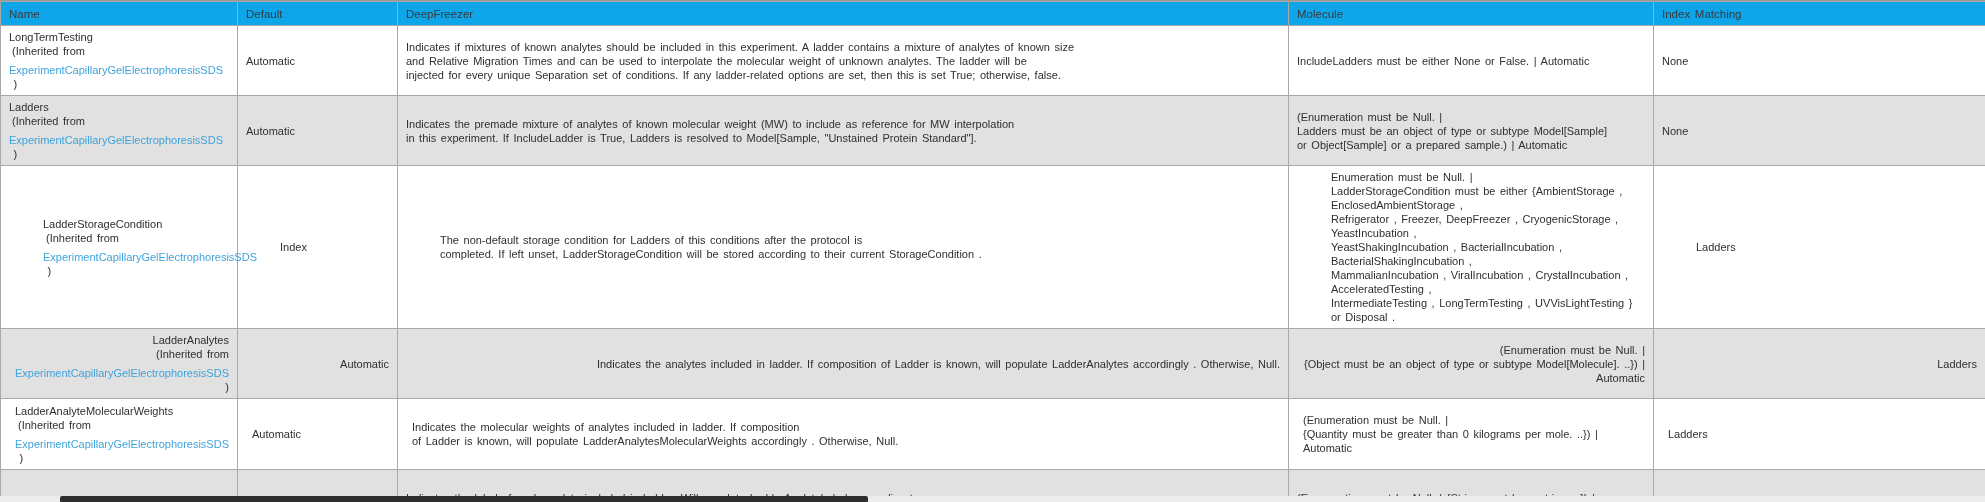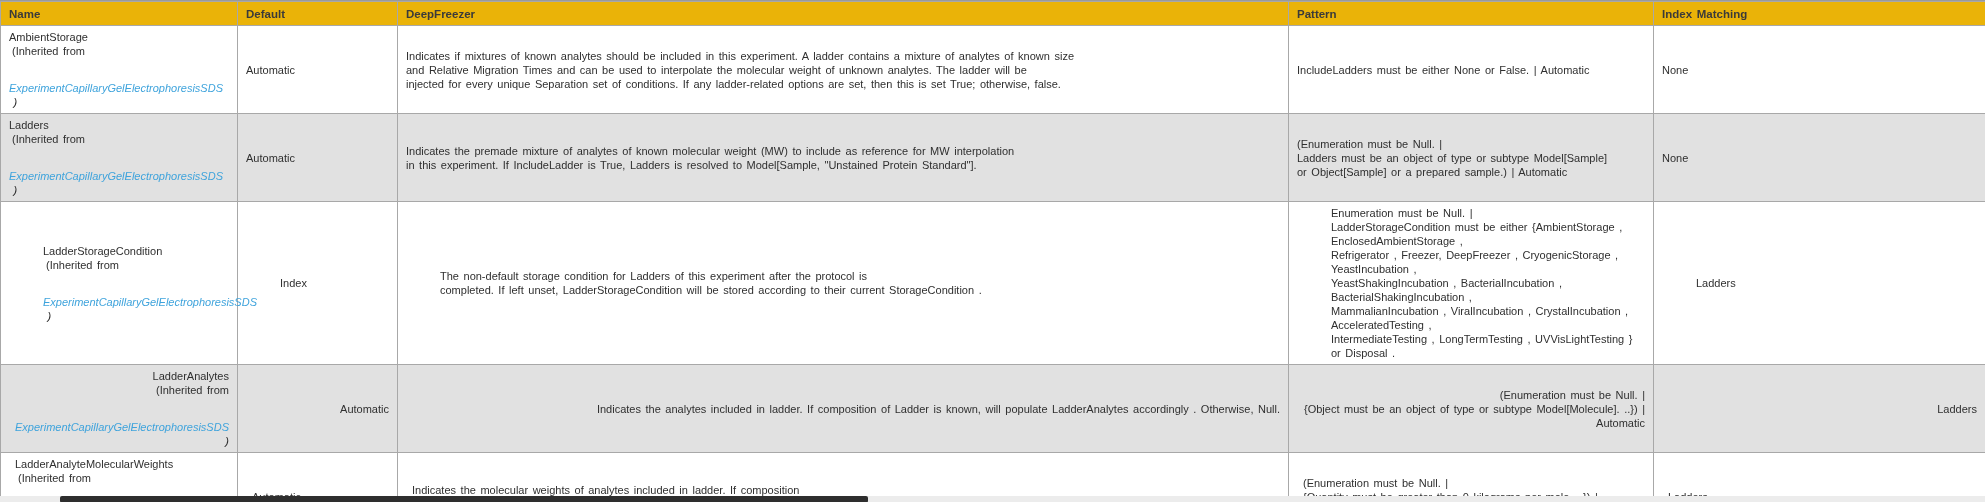--- a/index.html
+++ b/index.html
@@ -7,41 +7,41 @@
   .viewport{position:relative;width:1985px;height:502px;overflow:hidden;background:#fff;border-top:1px solid #9a9a9a;}
   table.options{border-collapse:collapse;table-layout:fixed;width:1985px;font-size:11px;}
   table.options td, table.options th{
     border:1px solid #a8a8a8;
     vertical-align:middle;
     padding:4px 8px;
     word-spacing:1.5px;
     letter-spacing:0px;
   }
   thead th{
-    background:#eab308;
+    background:#0ea5e9;
     color:#3a3a3a;
-    font-weight:bold;
+    font-weight:normal;
     text-align:left;
     height:15px;
     font-size:11.5px;
     border:1px solid #8f8f8f;
   }
   tbody tr:nth-child(odd){background:#ffffff;}
   tbody tr:nth-child(even){background:#e1e1e1;}
   tbody tr:nth-child(1) td{height:54px;}
   tbody tr:nth-child(2) td{height:48px;}
   tbody tr:nth-child(3) td{height:133px;padding-left:42px;}
   tbody tr:nth-child(4) td{height:56px;text-align:right;}
   tbody tr:nth-child(5) td{height:62px;padding-left:14px;}
   tbody tr:nth-child(6) td{height:61px;}
   tbody tr:nth-child(7) td{height:58px;}
   .c-name{line-height:14px;}
   .opt-name{color:#2f2f2f;}
   .inh-line1{padding-left:3px;color:#2f2f2f;}
-  .inh-line2{margin-top:23px;font-style:italic;}
+  .inh-line2{margin-top:5px;}
   a.inh-link{color:#3ea3dc;text-decoration:none;cursor:pointer;}
   .paren{color:#2f2f2f;white-space:pre;}
   .c-default{color:#2f2f2f;}
   .c-desc, .c-pattern{white-space:pre-line;line-height:14px;color:#2f2f2f;}
   .c-index{color:#2f2f2f;}
   .hscrollbar{
     position:absolute;left:0;bottom:0;width:1985px;height:7px;
     background:#ececec;
   }
   .hscrollbar .thumb{
@@ -59,28 +59,28 @@
       <col style="width:160px">
       <col style="width:891px">
       <col style="width:365px">
       <col style="width:332px">
     </colgroup>
     <thead>
       <tr>
         <th>Name</th>
         <th>Default</th>
         <th>DeepFreezer</th>
-        <th>Pattern</th>
+        <th>Molecule</th>
         <th>Index Matching</th>
       </tr>
     </thead>
     <tbody id="tbody">
   <tr>
     <td class="c-name">
-      <div class="opt-name">AmbientStorage</div>
+      <div class="opt-name">LongTermTesting</div>
       <div class="inh-line1">(Inherited from</div>
       <div class="inh-line2">
         <a class="inh-link">ExperimentCapillaryGelElectrophoresisSDS</a><span class="paren"> )</span>
       </div>
     </td>
     <td class="c-default">Automatic</td>
     <td class="c-desc">Indicates if mixtures of known analytes should be included in this experiment. A ladder contains a mixture of analytes of known size
 and Relative Migration Times and can be used to interpolate the molecular weight of unknown analytes. The ladder will be
 injected for every unique Separation set of conditions.  If any ladder-related options are set, then this is set True; otherwise, false.</td>
     <td class="c-pattern">IncludeLadders must be either None or False. | Automatic</td>
@@ -106,21 +106,21 @@
 
   <tr>
     <td class="c-name">
       <div class="opt-name">LadderStorageCondition</div>
       <div class="inh-line1">(Inherited from</div>
       <div class="inh-line2">
         <a class="inh-link">ExperimentCapillaryGelElectrophoresisSDS</a><span class="paren"> )</span>
       </div>
     </td>
     <td class="c-default">Index</td>
-    <td class="c-desc">The non-default storage condition for Ladders of this experiment after the protocol is
+    <td class="c-desc">The non-default storage condition for Ladders of this conditions after the protocol is
 completed. If left unset, LadderStorageCondition  will be stored according to their current StorageCondition .</td>
     <td class="c-pattern">Enumeration must be Null. |
 LadderStorageCondition  must be either {AmbientStorage , EnclosedAmbientStorage ,
 Refrigerator , Freezer, DeepFreezer , CryogenicStorage , YeastIncubation ,
 YeastShakingIncubation , BacterialIncubation , BacterialShakingIncubation ,
 MammalianIncubation , ViralIncubation , CrystalIncubation , AcceleratedTesting ,
 IntermediateTesting , LongTermTesting , UVVisLightTesting } or Disposal .</td>
     <td class="c-index">Ladders</td>
   </tr>
 

